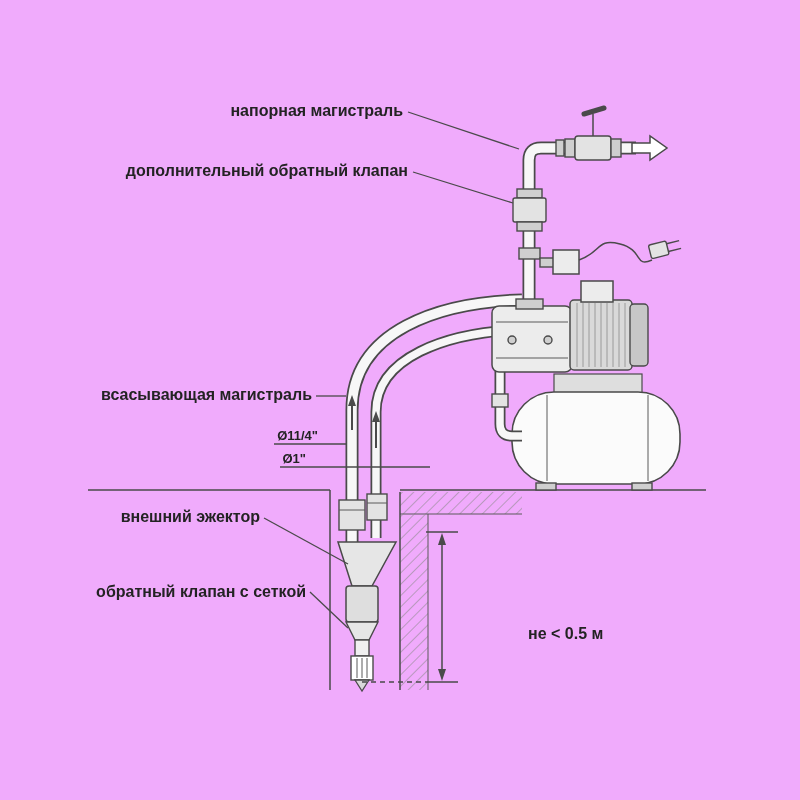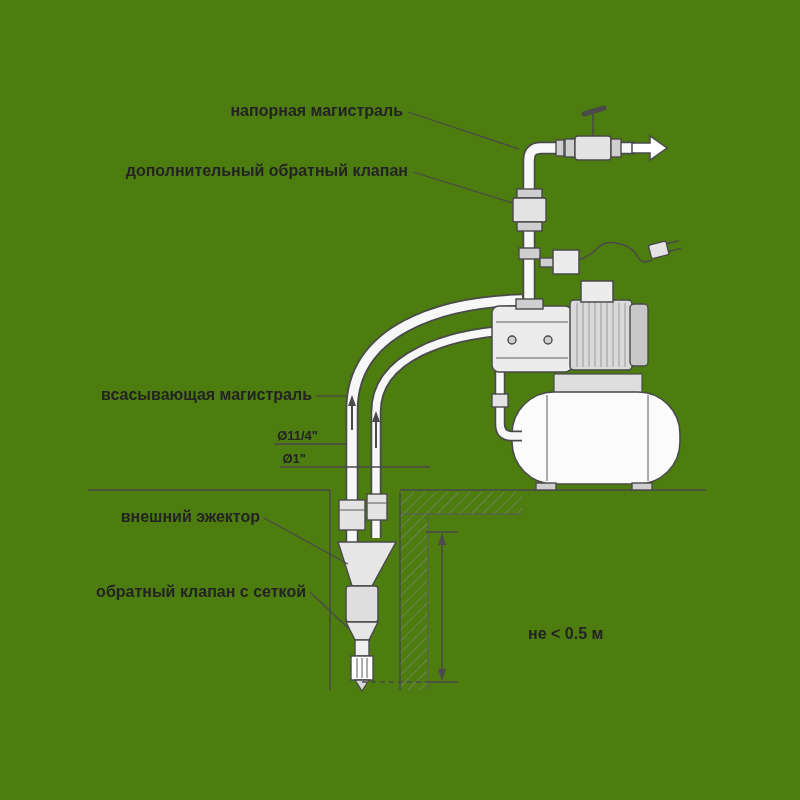--- a/index.html
+++ b/index.html
@@ -1,16 +1,16 @@
 <!DOCTYPE html>
 <html><head>
 <meta charset="utf-8">
 <style>
   html,body{margin:0;padding:0;background:#ffffff;}
-  .stage{position:relative;width:800px;height:800px;background:#4d7c0f;overflow:hidden;
+  .stage{position:relative;width:800px;height:800px;background:#f0abfc;overflow:hidden;
          font-family:"Liberation Sans", sans-serif;}
   svg text{font-family:"Liberation Sans", sans-serif; fill:#232323;}
   .lbl{font-size:16px;font-weight:600;}
   .lbl-small{font-size:13px;font-weight:600;}
   .pipe-outer{fill:none;stroke:#4a4a4a;stroke-width:13;}
   .pipe-inner{fill:none;stroke:#f7f7f7;stroke-width:9.5;}
   .pipe-outer-s{fill:none;stroke:#4a4a4a;stroke-width:11;}
   .pipe-inner-s{fill:none;stroke:#f7f7f7;stroke-width:7.5;}
   .ln{stroke:#4a4a4a;stroke-width:1.5;fill:none;}
   .ln-thin{stroke:#5a5a5a;stroke-width:1;fill:none;}

